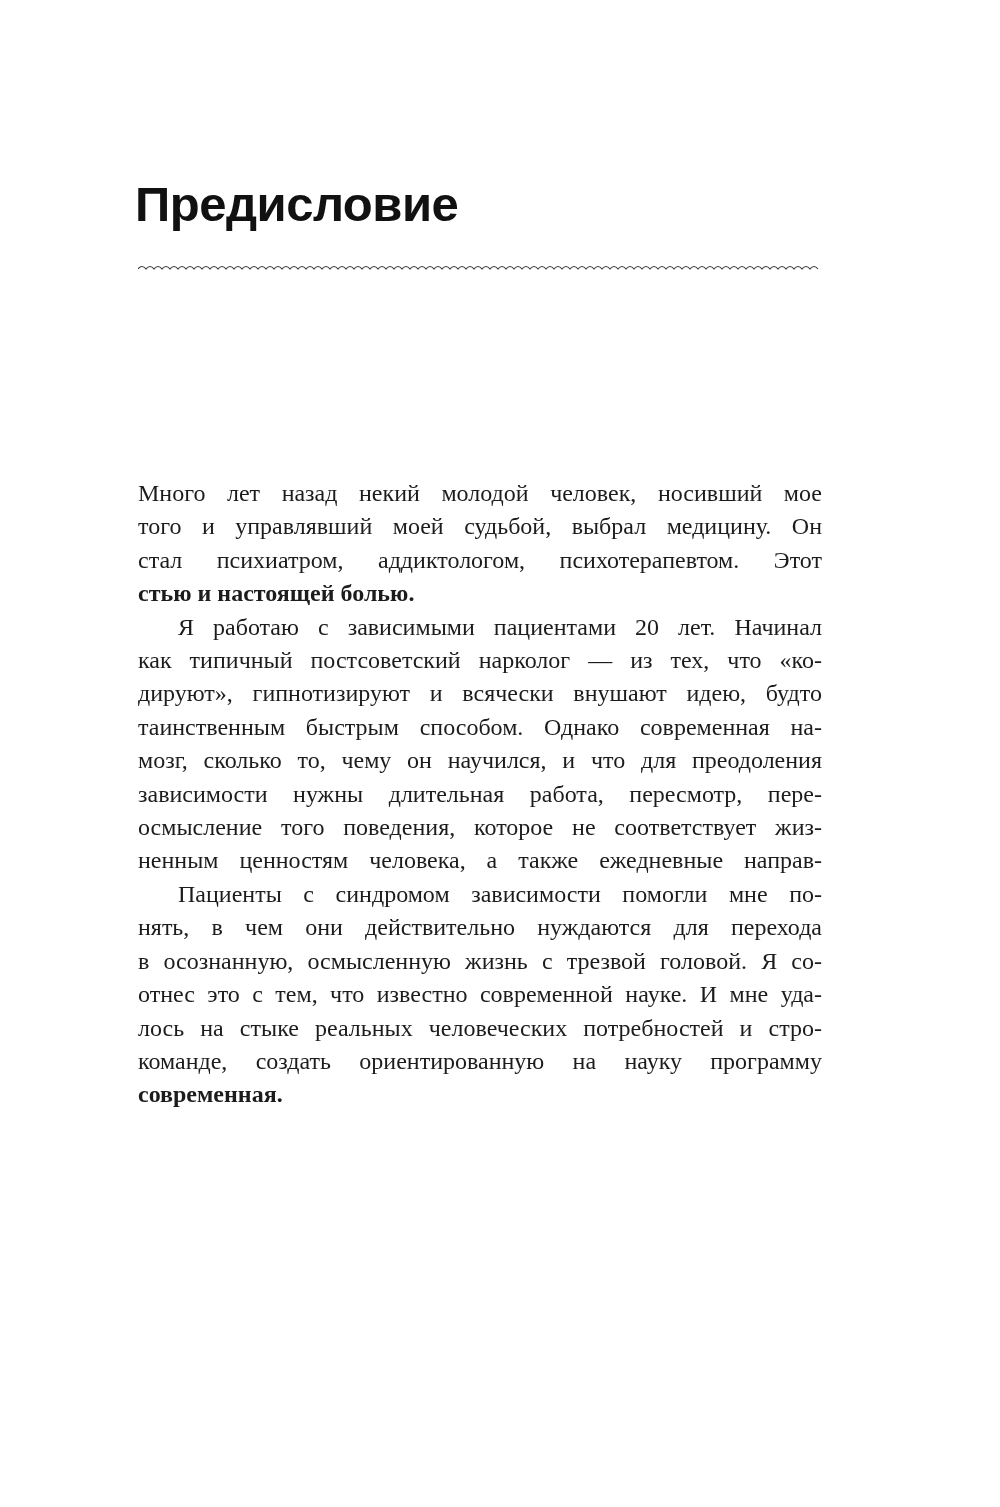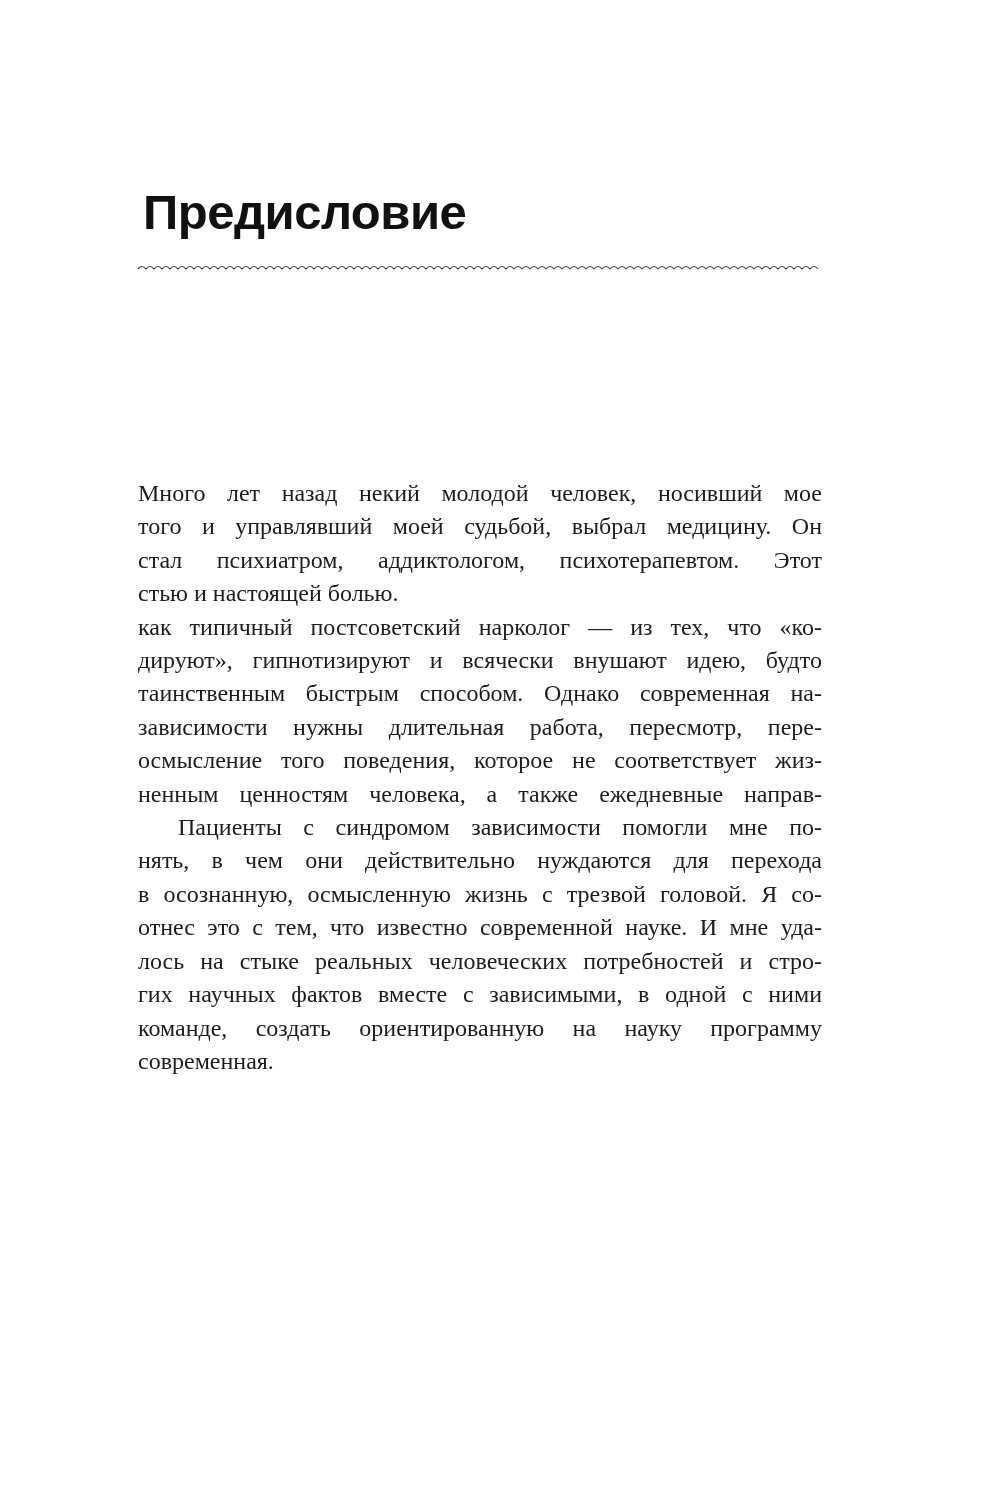--- a/index.html
+++ b/index.html
@@ -17,21 +17,21 @@
     position: absolute;
     left: 0; top: 0;
     width: 1000px;
     height: 1507px;
     background: #ffffff;
   }
   .chapter-title {
     position: absolute;
     left: 135px;
     top: 180px;
-    margin: 8px;
+    margin: 0;
     font-family: "Liberation Sans", sans-serif;
     font-weight: 700;
     font-size: 49px;
     line-height: 1.0;
     letter-spacing: -0.5px;
     color: #111111;
   }
   .wavy-divider {
     position: absolute;
     left: 138px;
@@ -54,20 +54,21 @@
     padding: 0;
   }
   .line {
     line-height: 33.4px;
     text-align: justify;
     text-align-last: justify;
     white-space: normal;
   }
   .line.last-line {
     text-align-last: left;
+    font-weight: bold;
   }
   .line.indented {
     text-indent: 40px;
   }
 </style>
 </head>
 <body>
 
 <div class="page">
 
@@ -78,32 +79,33 @@
   </svg>
 
   <div class="body-text" style="color: rgb(28, 28, 28);">
       <div class="para">
         <div class="line">Много лет назад некий молодой человек, носивший мое</div>
         <div class="line">того и управлявший моей судьбой, выбрал медицину. Он</div>
         <div class="line">стал психиатром, аддиктологом, психотерапевтом. Этот</div>
         <div class="line last-line">стью и настоящей болью.</div>
       </div>
       <div class="para">
+        <div class="line indented">Я работаю с зависимыми пациентами 20 лет. Начинал</div>
         <div class="line">как типичный постсоветский нарколог — из тех, что «ко-</div>
         <div class="line">дируют», гипнотизируют и всячески внушают идею, будто</div>
         <div class="line">таинственным быстрым способом. Однако современная на-</div>
+        <div class="line">мозг, сколько то, чему он научился, и что для преодоления</div>
         <div class="line">зависимости нужны длительная работа, пересмотр, пере-</div>
         <div class="line">осмысление того поведения, которое не соответствует жиз-</div>
         <div class="line">ненным ценностям человека, а также ежедневные направ-</div>
       </div>
       <div class="para">
         <div class="line indented">Пациенты с синдромом зависимости помогли мне по-</div>
         <div class="line">нять, в чем они действительно нуждаются для перехода</div>
         <div class="line">в осознанную, осмысленную жизнь с трезвой головой. Я со-</div>
         <div class="line">отнес это с тем, что известно современной науке. И мне уда-</div>
         <div class="line">лось на стыке реальных человеческих потребностей и стро-</div>
-        <div class="line">гих научных фактов вместе с зависимыми, в одной с ними</div>
         <div class="line">команде, создать ориентированную на науку программу</div>
         <div class="line last-line">современная.</div>
       </div>
     </div>
 
 </div>
 
 </body></html>

